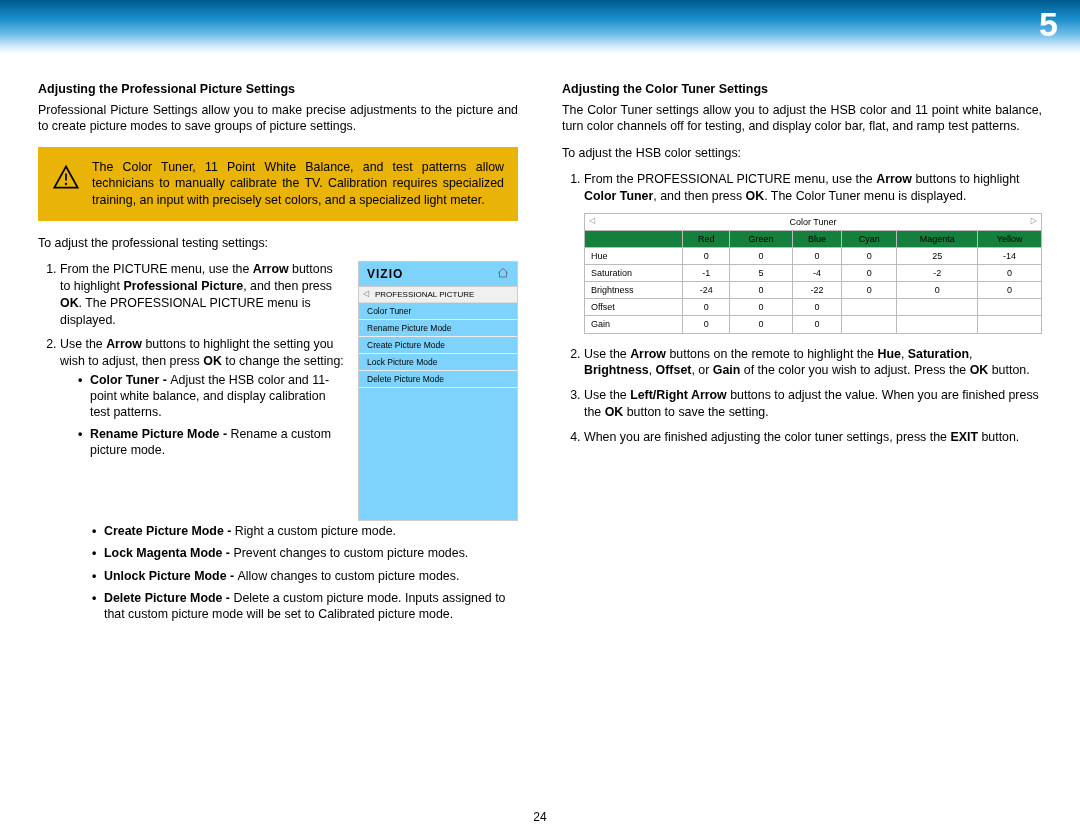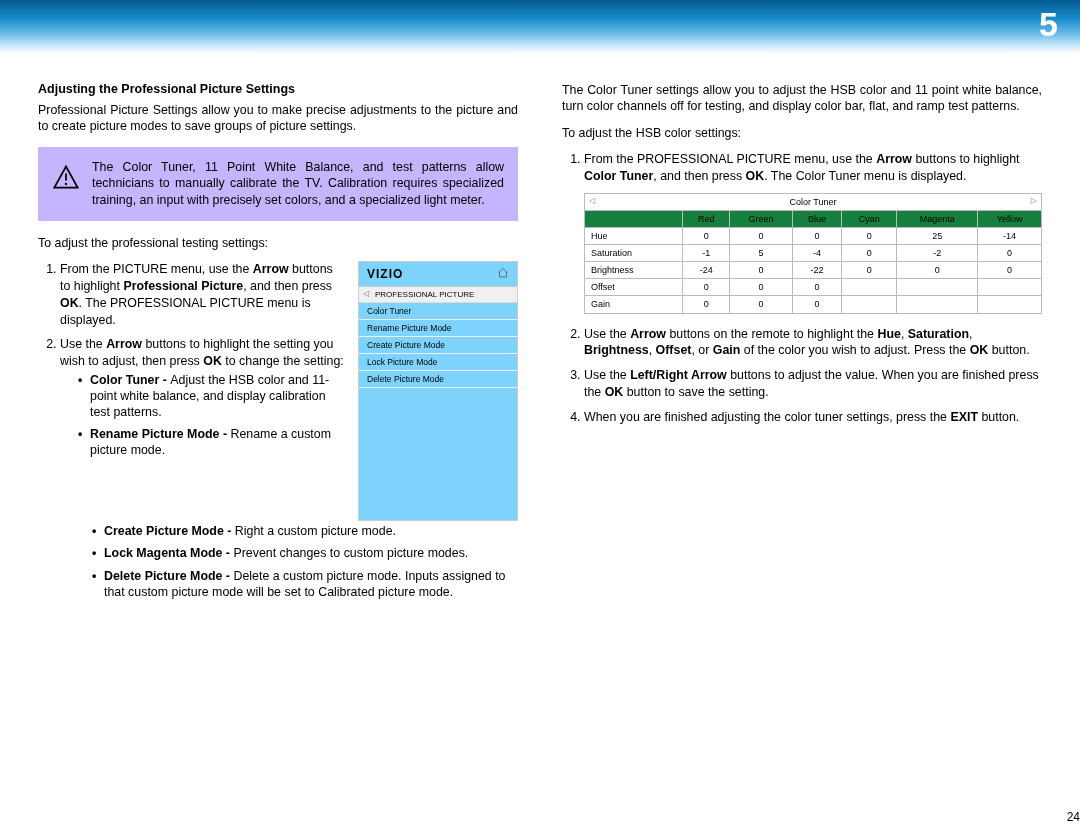--- a/index.html
+++ b/index.html
@@ -38,21 +38,21 @@
     font-size: 12.5px;
     margin-bottom: 6px;
   }
   p.body {
     font-size: 12.4px;
     line-height: 1.32;
     margin-bottom: 10px;
   }
   p.justify { text-align: justify; text-justify: inter-word; }
   .callout {
-    background: #c4b5fd;
+    background: #eab308;
     display: flex;
     align-items: flex-start;
     gap: 12px;
     padding: 12px 14px;
     margin: 12px 0 14px 0;
   }
   .callout .warn-icon {
     width: 28px; height: 28px; flex: 0 0 28px;
     margin-top: 4px;
   }
@@ -110,21 +110,21 @@
   }
   .color-tuner-table th { font-weight: 400; background: #15803d; }
   .color-tuner-table td.rowlabel { text-align: left; padding-left: 6px; }
   .color-tuner-table .title-row td { position: relative; }
   .tri-left, .tri-right { position:absolute; top:2px; font-size:8px; color:#888; }
   .tri-left { left:4px; } .tri-right { right:4px; }
   .page-footer {
     position: absolute;
     bottom: 10px;
     width: 1080px;
-    text-align: right;
+    text-align: center;
     font-size: 12px;
   }
   .vizio-logo { font-family: Arial, sans-serif; font-weight:700; font-size:12px; letter-spacing:1px; }
 </style>
 </head>
 <body>
 
 <div class="header-bar">
   <span class="chapter-num">5</span>
 </div>
@@ -176,25 +176,27 @@
         <div class="tv-menu-item">Rename Picture Mode</div>
         <div class="tv-menu-item">Create Picture Mode</div>
         <div class="tv-menu-item">Lock Picture Mode</div>
         <div class="tv-menu-item">Delete Picture Mode</div>
       </div>
     </div>
 
     <ul class="bullets" style="padding-left:54px; margin-top:2px;">
       <li><b>Create Picture Mode - </b><span>Right a custom picture mode.</span></li>
       <li><b>Lock Magenta Mode - </b><span>Prevent changes to custom picture modes.</span></li>
+      <li><b>Unlock Picture Mode - </b><span>Allow changes to custom picture modes.</span></li>
       <li><b>Delete Picture Mode - </b><span>Delete a custom picture mode. Inputs assigned to that custom picture mode will be set to Calibrated picture mode.</span></li>
     </ul>
   </div>
 
   <div class="col">
+    <div class="heading">Adjusting the Color Tuner Settings</div>
     <p class="body justify">The Color Tuner settings allow you to adjust the HSB color and 11 point white balance, turn color channels off for testing, and display color bar, flat, and ramp test patterns.</p>
     <p class="body">To adjust the HSB color settings:</p>
 
     <ol class="steps">
       <li>
         <span>From the PROFESSIONAL PICTURE menu, use the </span><b>Arrow</b><span> buttons to highlight </span><b>Color Tuner</b><span>, and then press </span><b>OK</b><span>. The Color Tuner menu is displayed.</span>
 
         <table class="color-tuner-table">
           <tbody>
               <tr class="title-row">

